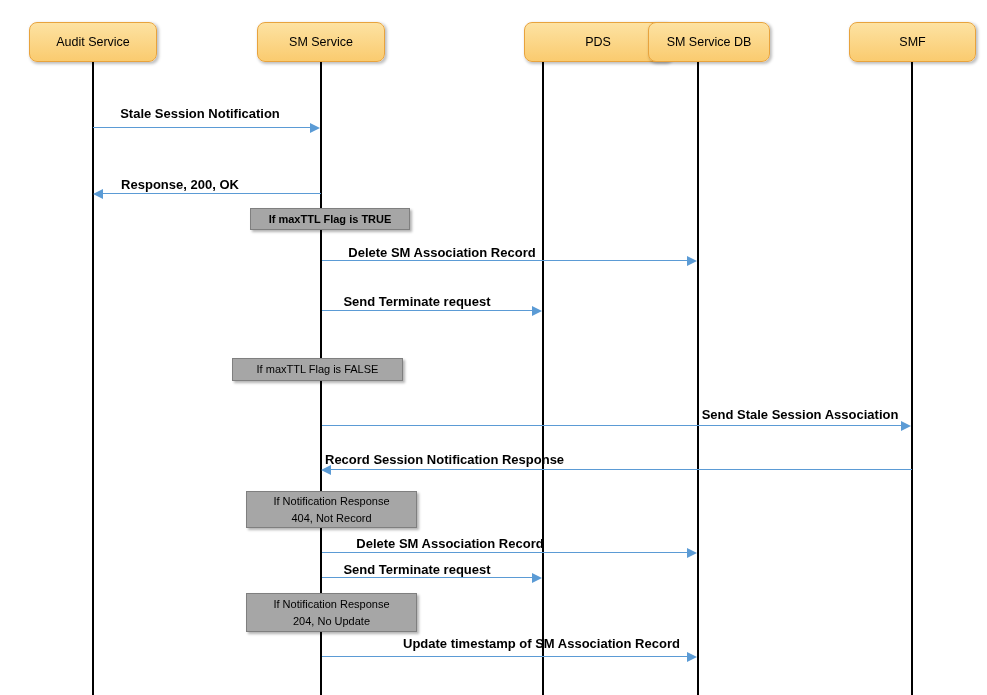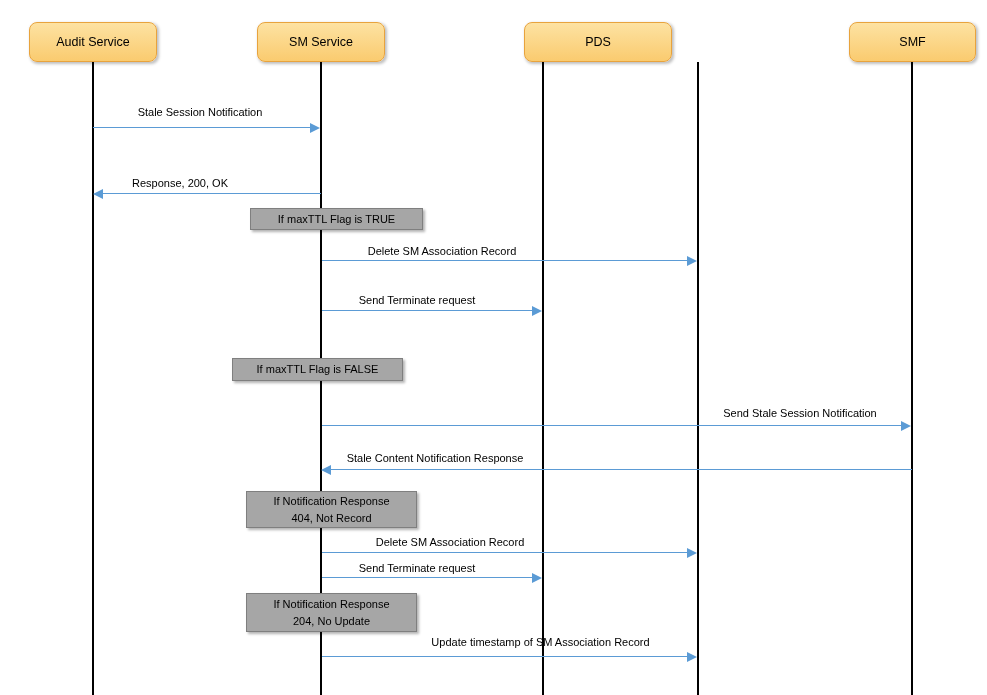--- a/index.html
+++ b/index.html
@@ -28,23 +28,24 @@
     background: linear-gradient(to bottom, var(--actor-fill-top, #FDE2A2), var(--actor-fill-bottom, #FACB6F));
     box-shadow: 1.5px 1.5px 3px rgba(0,0,0,0.25);
     display: flex;
     align-items: center;
     justify-content: center;
     font-size: 12.5px;
     box-sizing: border-box;
   }
   .msg-label {
     position: absolute;
-    font-size: 11px;
+    font-size: 13px;
     text-align: center;
     white-space: nowrap;
+    font-weight: bold;
   }
   .msg-line {
     position: absolute;
     height: 0;
     border-top: 1.4px solid var(--arrow-color, #5B9BD5);
   }
   .arrow-head {
     position: absolute;
     width: 0;
     height: 0;
@@ -87,64 +88,67 @@
 
   <div class="actor-box" style="left:29px;  width:128px;">
     <span>Audit Service</span>
   </div>
   <div class="actor-box" style="left:257px; width:128px;">
     <span>SM Service</span>
   </div>
   <div class="actor-box" style="left:500px; width:148px;margin-left:24px;">
     <span>PDS</span>
   </div>
+  <div class="actor-box" style="left:648px; width:122px;">
+    <span>SM Service DB</span>
+  </div>
   <div class="actor-box" style="left:849px; width:127px;text-align:center;">
     <span>SMF</span>
   </div>
 
   <div>
     <div class="msg-label" style="left:94px; top:106px; width:212px;">Stale Session Notification</div>
     <div class="msg-line" style="left:93px; top:127px; width:218px;"></div>
     <div class="arrow-head right" style="left:310px; top:123px;"></div>
   </div>
 
   <div>
     <div class="msg-label" style="left:94px; top:177px; width:172px;">Response, 200, OK</div>
     <div class="msg-line" style="left:103px; top:193px; width:218px;"></div>
     <div class="arrow-head left" style="left:93px; top:189px;"></div>
   </div>
 
-  <div class="cond-box" style="left:250px; top:208px; width:173px; height:22px;">
+  <div class="cond-box" style="left:250px; top:208px; width:160px; height:22px;font-weight:bold;">
     <span>If maxTTL Flag is TRUE</span>
   </div>
 
   <div>
     <div class="msg-label" style="left:322px; top:245px; width:240px;">Delete SM Association Record</div>
     <div class="msg-line" style="left:322px; top:260px; width:366px;"></div>
     <div class="arrow-head right" style="left:687px; top:256px;"></div>
   </div>
 
   <div>
     <div class="msg-label" style="left:322px; top:294px; width:190px;">Send Terminate request</div>
     <div class="msg-line" style="left:322px; top:310px; width:211px;"></div>
     <div class="arrow-head right" style="left:532px; top:306px;"></div>
   </div>
 
   <div class="cond-box" style="left:232px; top:358px; width:171px; height:23px;">
     <span>If maxTTL Flag is FALSE</span>
   </div>
 
   <div>
-    <div class="msg-label" style="left:655px; top:407px; width:290px;">Send Stale Session Notification</div>
+    <div class="msg-label" style="left:655px; top:407px; width:290px;">Send Stale Session Association</div>
     <div class="msg-line" style="left:322px; top:425px; width:580px;"></div>
     <div class="arrow-head right" style="left:901px; top:421px;"></div>
   </div>
 
   <div>
-    <div class="msg-label" style="left:325px; top:452px; width:220px;">Stale Content Notification Response</div>
+    <div class="msg-label" style="left:325px; top:452px; width:220px;">Record Session Notification Response</div>
     <div class="msg-line" style="left:331px; top:469px; width:581px;"></div>
     <div class="arrow-head left" style="left:321px; top:465px;"></div>
   </div>
 
   <div class="cond-box" style="left:246px; top:491px; width:171px; height:37px;">
     <span>If Notification Response</span>
     <span>404, Not Record</span>
   </div>
 
   <div>

